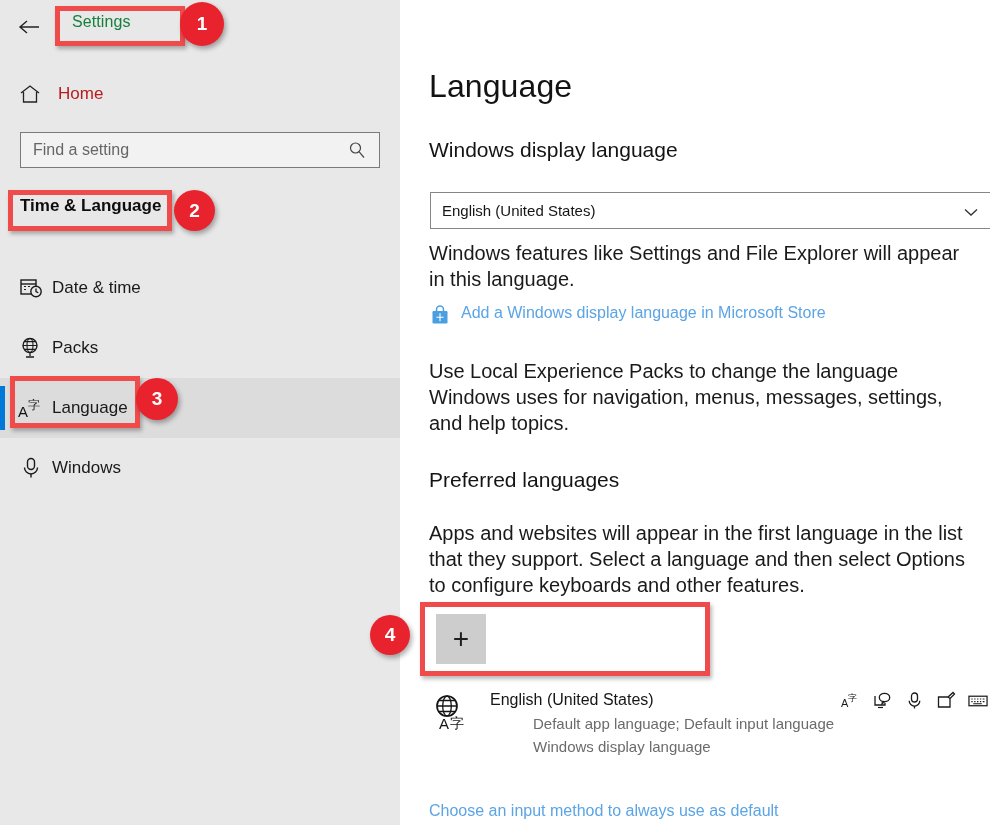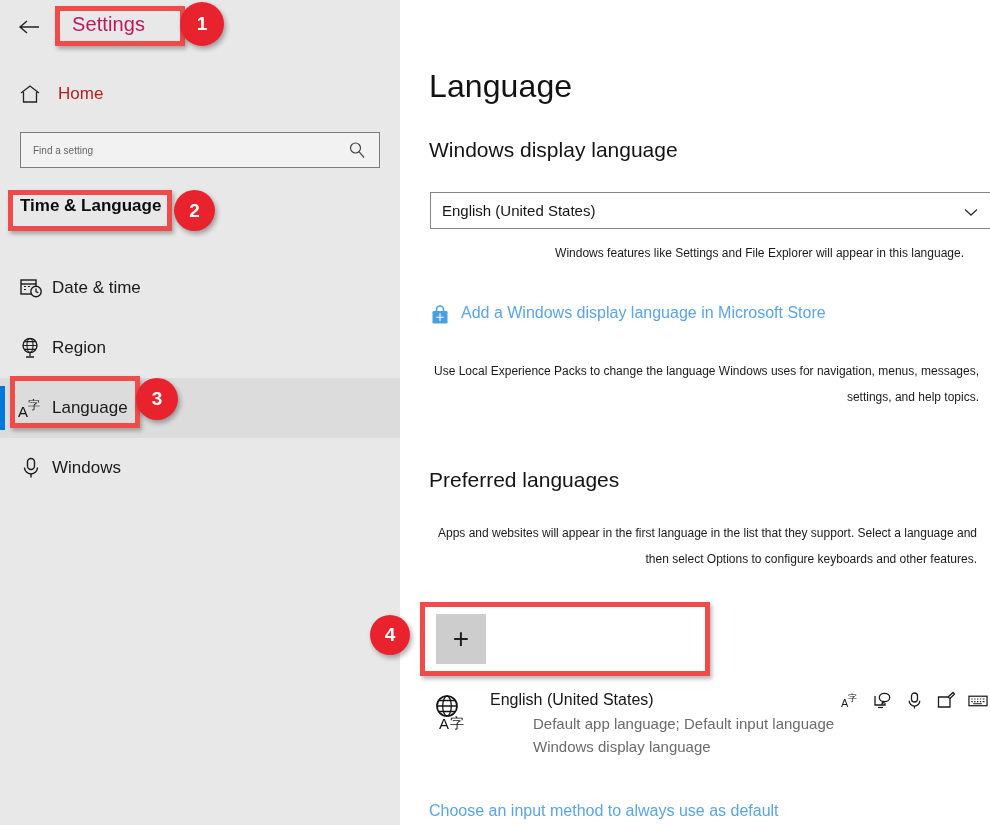--- a/index.html
+++ b/index.html
@@ -38,22 +38,22 @@
     left: 12px; top: 12px;
     width: 34px; height: 30px;
     display: flex; align-items: center; justify-content: center;
     cursor: pointer;
   }
   .back-arrow svg { display: block; }
 
   .app-title {
     position: absolute;
     left: 72px; top: 13px;
-    font-size: 20px;
-    color: #be185d;
+    font-size: 16px;
+    color: #15803d;
     letter-spacing: 0.1px;
   }
 
   .home-row {
     position: absolute;
     left: 0; top: 72px;
     width: 400px; height: 44px;
     display: flex; align-items: center;
     cursor: pointer;
   }
@@ -73,21 +73,21 @@
     left: 20px; top: 132px;
     width: 360px; height: 36px;
     background: #f2f2f2;
     border: 1px solid #7a7a7a;
     display: flex; align-items: center;
     cursor: text;
   }
   .search-input {
     border: none; outline: none; background: transparent;
     font-family: "Liberation Sans", sans-serif;
-    font-size: 10px; color: #333;
+    font-size: 16px; color: #333;
     padding-left: 12px;
     width: 310px; height: 40px;
   }
   .search-input::placeholder { color: #666; }
   .search-icon {
     position: absolute; right: 12px; top: 7px;
     width: 20px; height: 20px;
     display: flex; align-items: center; justify-content: center;
   }
 
@@ -170,24 +170,23 @@
   }
   .lang-dropdown .dd-chevron {
     position: absolute; right: 12px; top: 11px;
     width: 16px; height: 16px;
     display: flex; align-items: center; justify-content: center;
   }
 
   .body-text {
     position: absolute;
     left: 29px;
-    font-size: 12px;
+    font-size: 20px;
     color: #1a1a1a;
     line-height: 26px;
-    text-align: right;
   }
   .body-text.t-display { top: 240px; width: 535px; }
   .body-text.t-lep { top: 358px; width: 550px; }
   .body-text.t-preferred { top: 520px; width: 548px; }
 
   .store-link-row {
     position: absolute;
     left: 29px; top: 304px;
     display: flex; align-items: flex-start;
     cursor: pointer;
@@ -345,21 +344,21 @@
 
       <div class="nav-item">
         <span class="nav-icon">
           <svg width="24" height="24" viewBox="0 0 24 24">
             <circle cx="11" cy="9.5" r="7" stroke="#1b1b1b" stroke-width="1.4" fill="none"></circle>
             <ellipse cx="11" cy="9.5" rx="3" ry="7" stroke="#1b1b1b" stroke-width="1.1" fill="none"></ellipse>
             <path d="M4 9.5 L18 9.5 M5.2 5.6 L16.8 5.6 M5.2 13.4 L16.8 13.4" stroke="#1b1b1b" stroke-width="1.1"></path>
             <path d="M11 16.5 L11 20 M7 21 L15 21" stroke="#1b1b1b" stroke-width="1.3" fill="none"></path>
           </svg>
         </span>
-        <span class="nav-label">Region</span>
+        <span class="nav-label">Packs</span>
       </div>
 
       <div class="nav-item selected">
         <span class="nav-icon">
           <svg width="26" height="26" viewBox="0 0 26 26">
             <text x="0" y="22" font-family="Liberation Sans, sans-serif" font-size="15" fill="#141414">A</text>
             <text x="10" y="14" font-family="DejaVu Sans, sans-serif" font-size="12" fill="#141414">字</text>
           </svg>
         </span>
         <span class="nav-label">Language</span>

